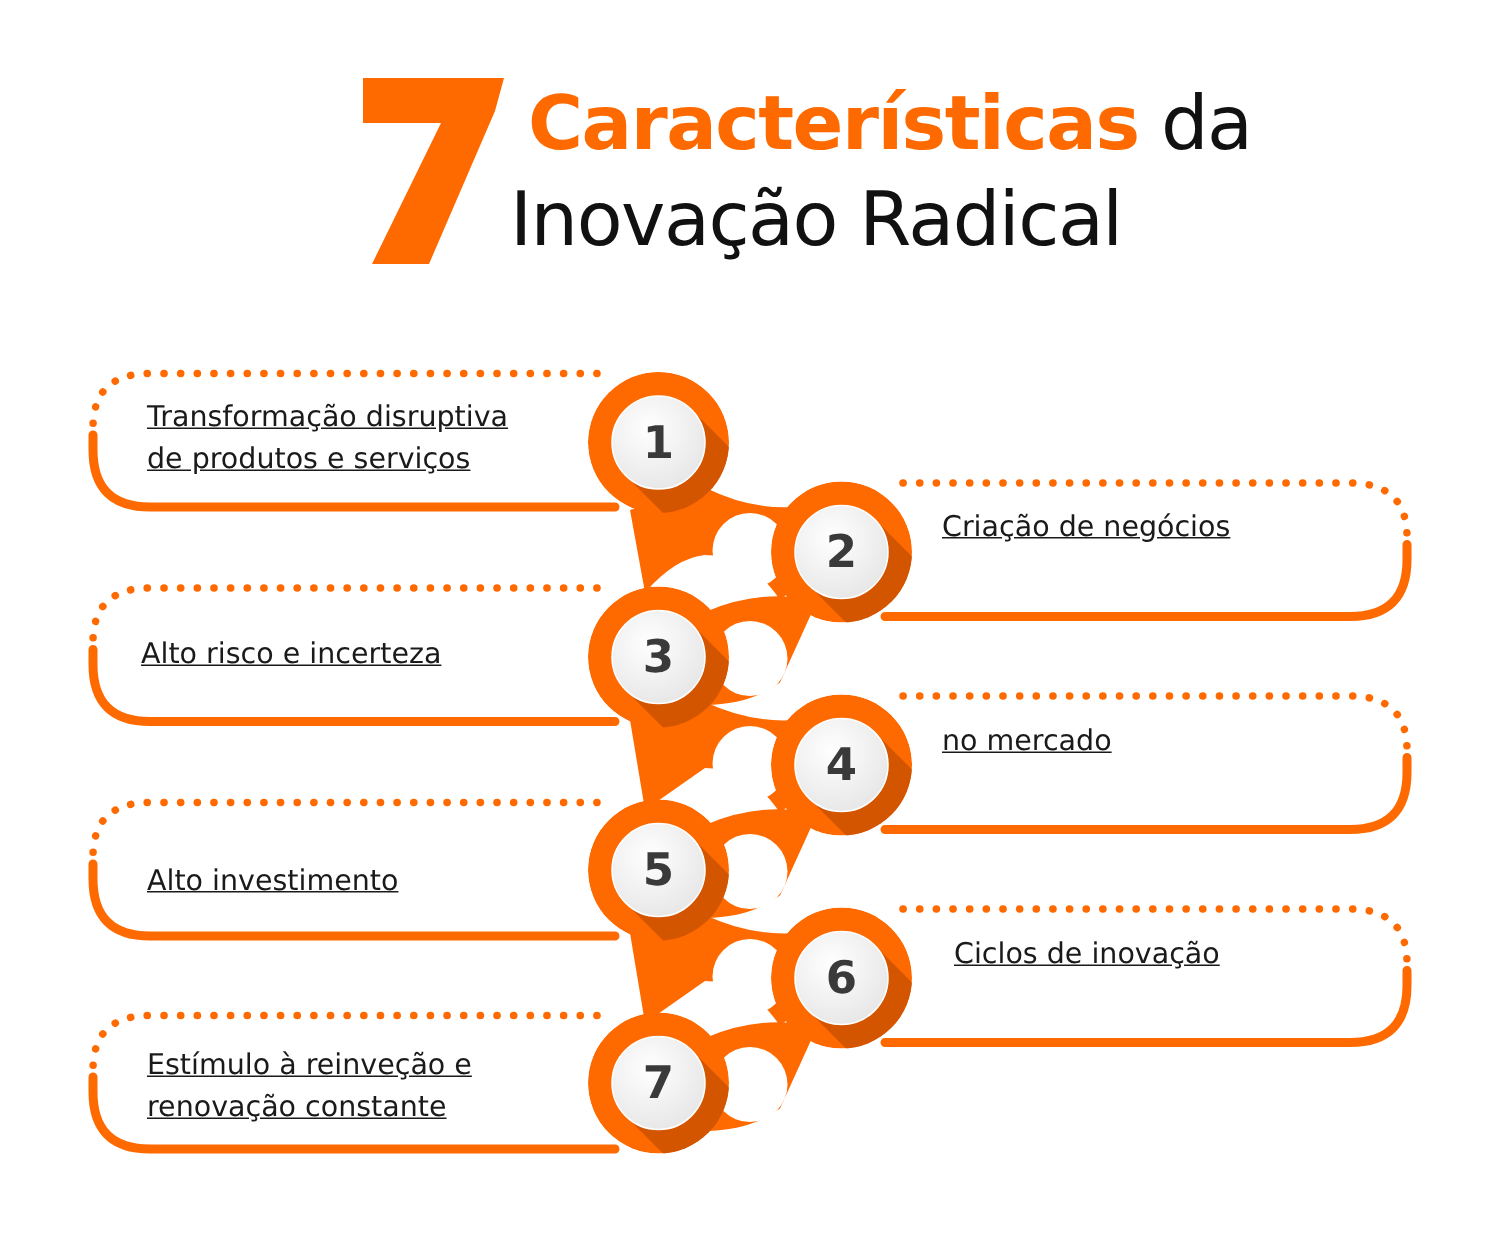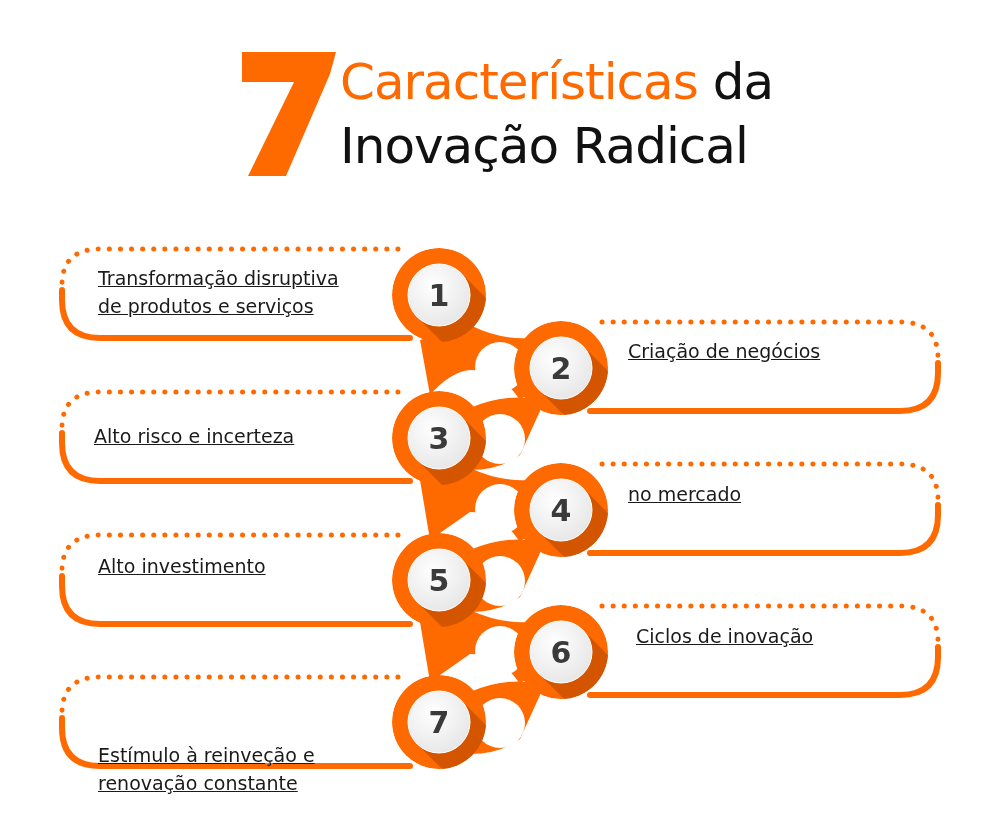--- a/index.html
+++ b/index.html
@@ -1,20 +1,20 @@
 <!DOCTYPE html>
 <html><head>
 <meta charset="utf-8">
 <style>
   html,body{margin:0;padding:0;background:#ffffff;}
   body{width:1000px;height:830px;position:relative;overflow:hidden;font-family:"DejaVu Sans","Liberation Sans",sans-serif;}
   .title-wrap{position:absolute;left:240px;top:48px;width:560px;height:140px;}
   .big7{position:absolute;left:0;top:0;width:100px;height:130px;}
   .t1{position:absolute;left:100px;top:4px;font-size:50px;line-height:60px;letter-spacing:-1px;color:#111;white-space:nowrap;}
-  .t1 .hl{color:#ff6a00;font-weight:normal;}
+  .t1 .hl{color:#ff6a00;font-weight:bold;margin-left:12px;}
   .t2{position:absolute;left:100px;top:68px;font-size:50px;line-height:60px;letter-spacing:-1px;color:#111;white-space:nowrap;}
   svg.diagram{position:absolute;left:0;top:0;}
   .label{position:absolute;font-size:19px;line-height:28px;color:#1a1a1a;white-space:nowrap;text-decoration:underline;}
   .num{position:absolute;width:62px;height:62px;display:flex;align-items:center;justify-content:center;font-size:30px;font-weight:bold;color:#3a3a3a;}
 </style>
 </head>
 <body>
 
 <div class="title-wrap">
   <svg class="big7" viewBox="0 0 100 130">
@@ -151,22 +151,22 @@
 </div>
 <div class="label" style="left:628px;top:337px;">
   <div>Criação de negócios</div>
 </div>
 <div class="label" style="left:94px;top:422px;">
   <div>Alto risco e incerteza</div>
 </div>
 <div class="label" style="left:628px;top:480px;">
   <div>no mercado</div>
 </div>
-<div class="label" style="left:98px;top:552px;text-align:right;">
+<div class="label" style="left:98px;top:573px;text-align:right;">
   <div>Alto investimento</div>
 </div>
 <div class="label" style="left:636px;top:622px;text-align:center;">
   <div>Ciclos de inovação</div>
 </div>
-<div class="label" style="left:98px;top:696px;margin-top:45px;">
+<div class="label" style="left:98px;top:696px;">
   <div>Estímulo à reinveção e</div>
   <div>renovação constante</div>
 </div>
 
 </body></html>

